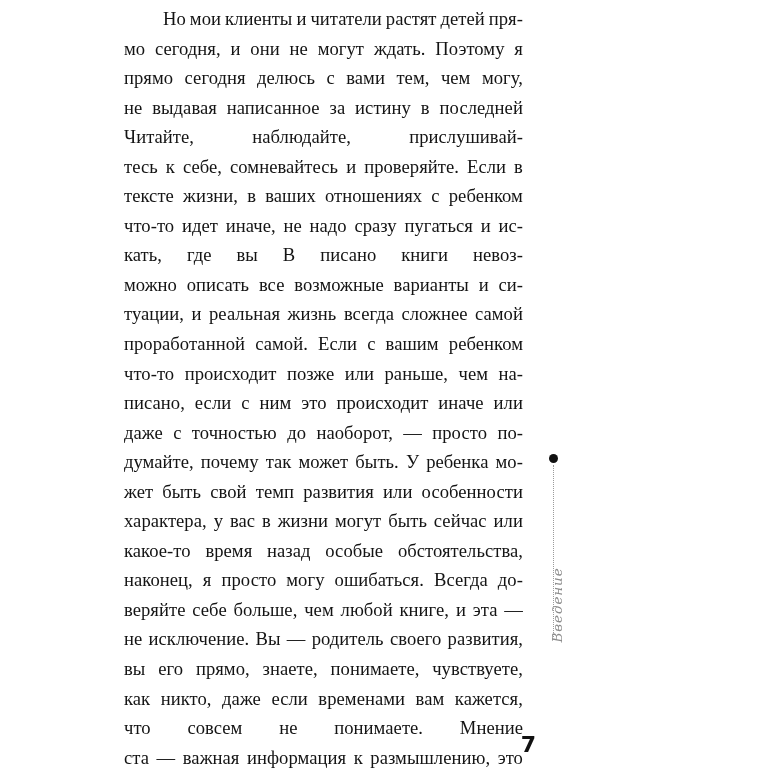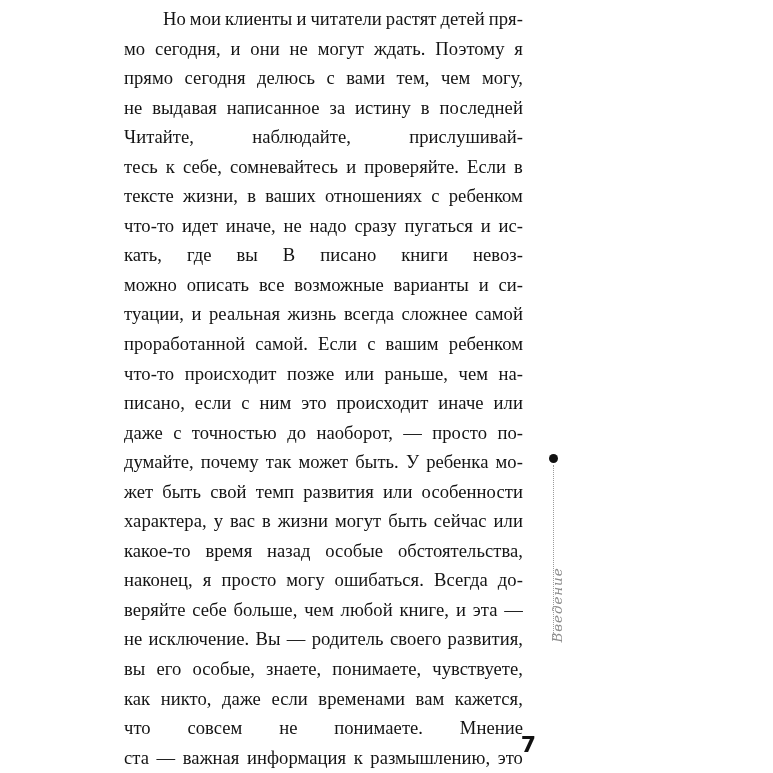--- a/index.html
+++ b/index.html
@@ -314,21 +314,21 @@
         <span class="w">исключение.</span>
         <span class="w">Вы</span>
         <span class="w">—</span>
         <span class="w">родитель</span>
         <span class="w">своего</span>
         <span class="w">развития,</span>
       </div>
       <div class="text-line justify">
         <span class="w">вы</span>
         <span class="w">его</span>
-        <span class="w">особые,</span>
+        <span class="w">прямо,</span>
         <span class="w">знаете,</span>
         <span class="w">понимаете,</span>
         <span class="w">чувствуете,</span>
       </div>
       <div class="text-line justify">
         <span class="w">как</span>
         <span class="w">никто,</span>
         <span class="w">даже</span>
         <span class="w">если</span>
         <span class="w">временами</span>

